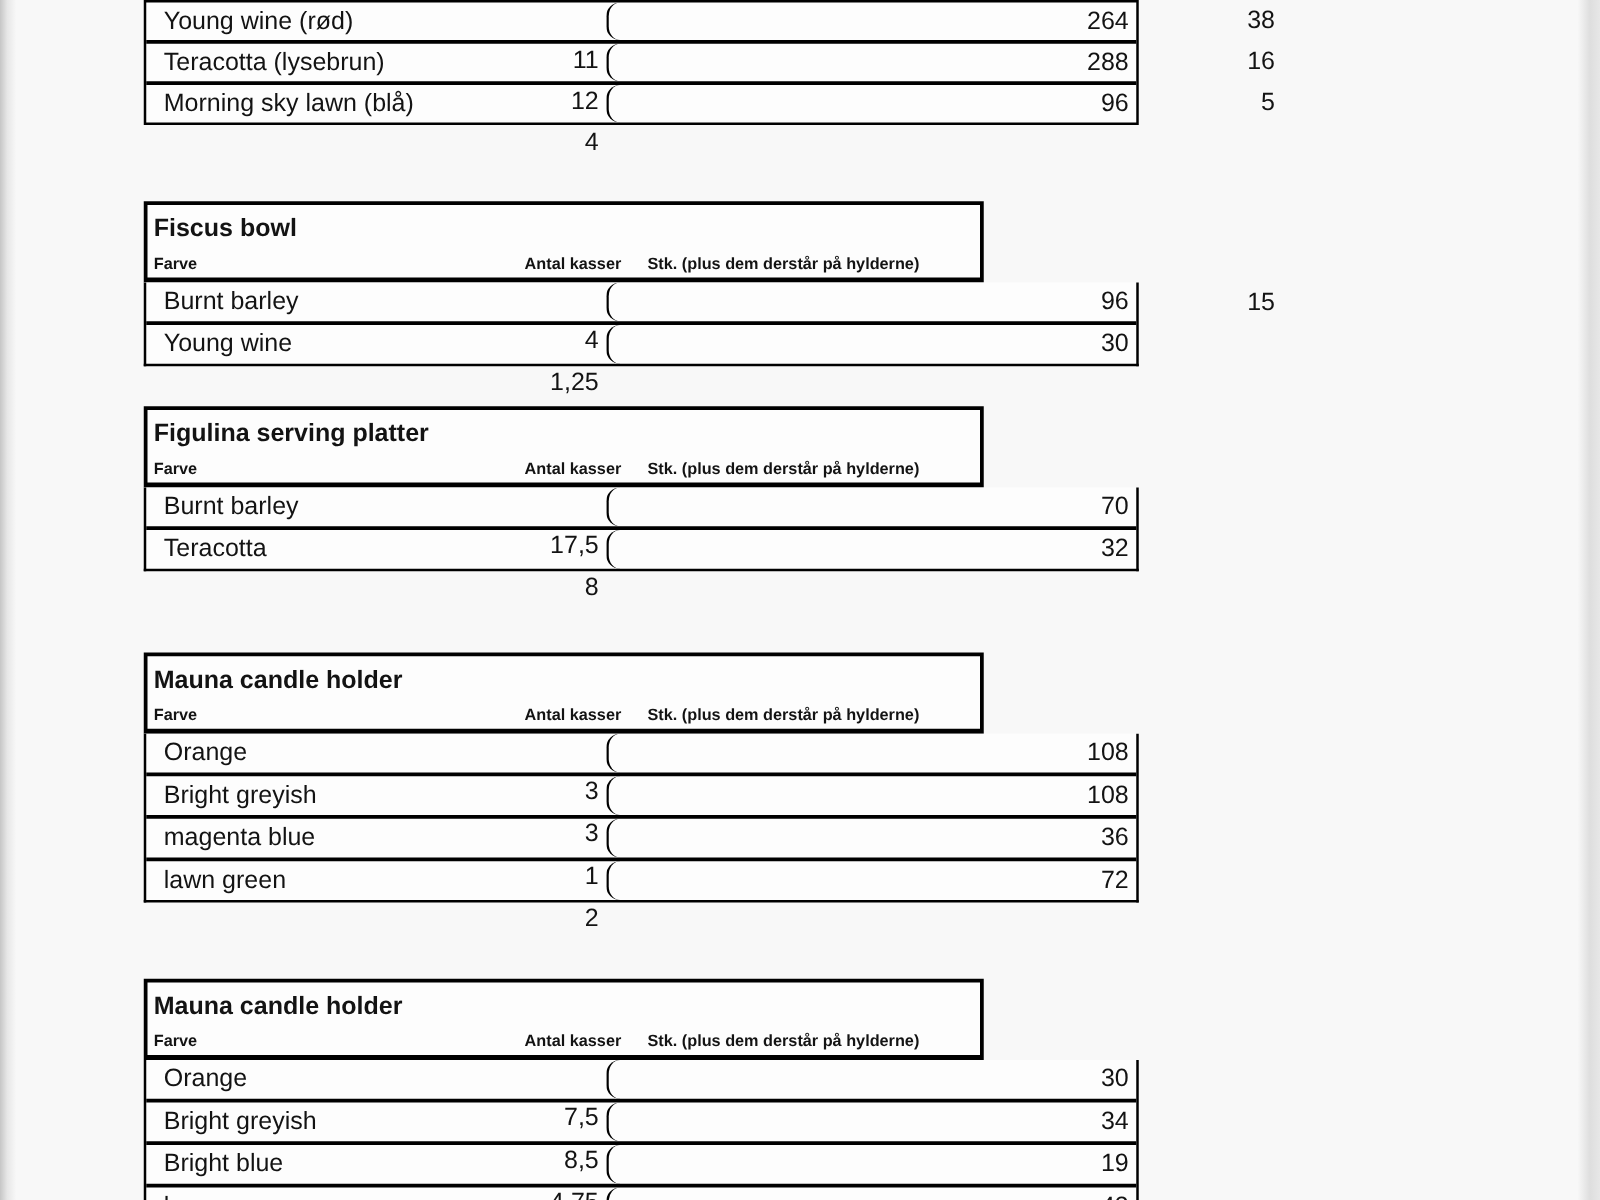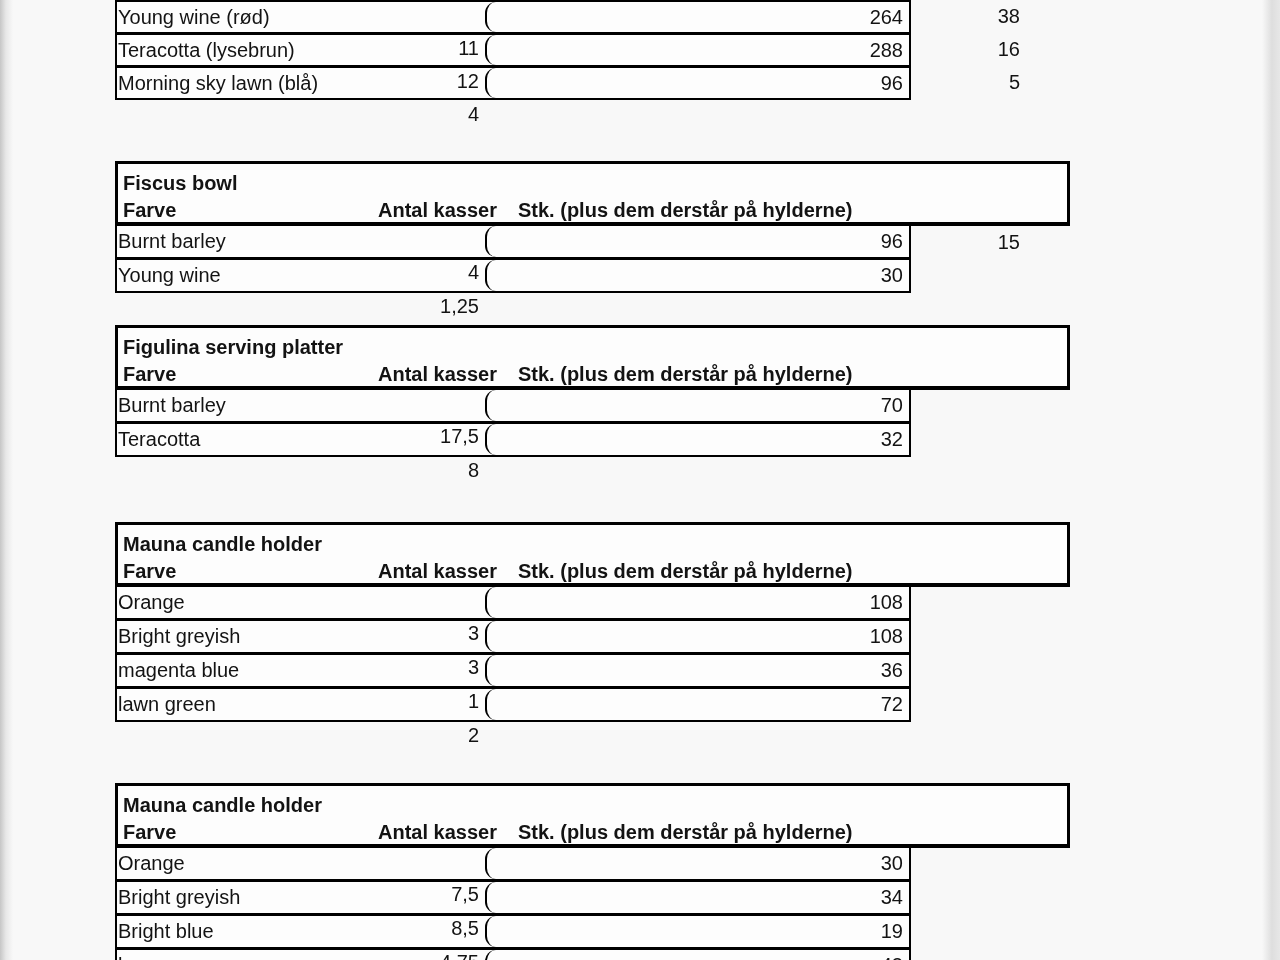--- a/index.html
+++ b/index.html
@@ -23,32 +23,32 @@
   
   .rows{
     width:796px;box-sizing:border-box;
     border:2px solid #000;border-top:none;
     background:#fdfdfd;
   }
   .rows.with-top{border-top:2px solid #000;}
   .row{display:flex;height:31px;line-height:31px;font-size:20px;}
   .row + .row{border-top:3px solid #000;}
   .row.h30{height:30px;line-height:30px;}
-  .c1{width:228px;padding-left:1px;box-sizing:border-box;overflow:hidden;white-space:nowrap;border-radius:10px;}
+  .c1{width:228px;padding-left:14px;box-sizing:border-box;overflow:hidden;white-space:nowrap;border-radius:10px;}
   .c2{width:140px;text-align:right;padding-right:6px;border-left:2px solid #000;box-sizing:border-box;margin-top:31px;}
   .c3{flex:1;text-align:right;padding-right:6px;border-left:2px solid #000;box-sizing:border-box;border-radius:11px;}
   
   .tbox{
-    width:955px;height:65px;box-sizing:border-box;
+    width:672px;height:65px;box-sizing:border-box;
     border:3px solid #000;border-bottom-width:4px;
     background:#fdfdfd;
     padding:4px 0 0 5px;
   }
   .ttitle{font-weight:700;font-size:20px;line-height:30px;white-space:nowrap;}
-  .thead{display:flex;font-weight:700;font-size:20px;line-height:25px;align-items:center;}
+  .thead{display:flex;font-weight:700;font-size:13px;line-height:25px;align-items:center;}
   .h1{width:250px;box-sizing:border-box;}
   .h2{width:139px;text-align:right;padding-right:15px;box-sizing:border-box;}
   .h3{flex:1;padding-left:6px;box-sizing:border-box;white-space:nowrap;}
   
   .note{
     position:absolute;left:920px;width:100px;
     text-align:right;font-size:20px;line-height:31px;height:31px;
   }
 </style>
 </head>

